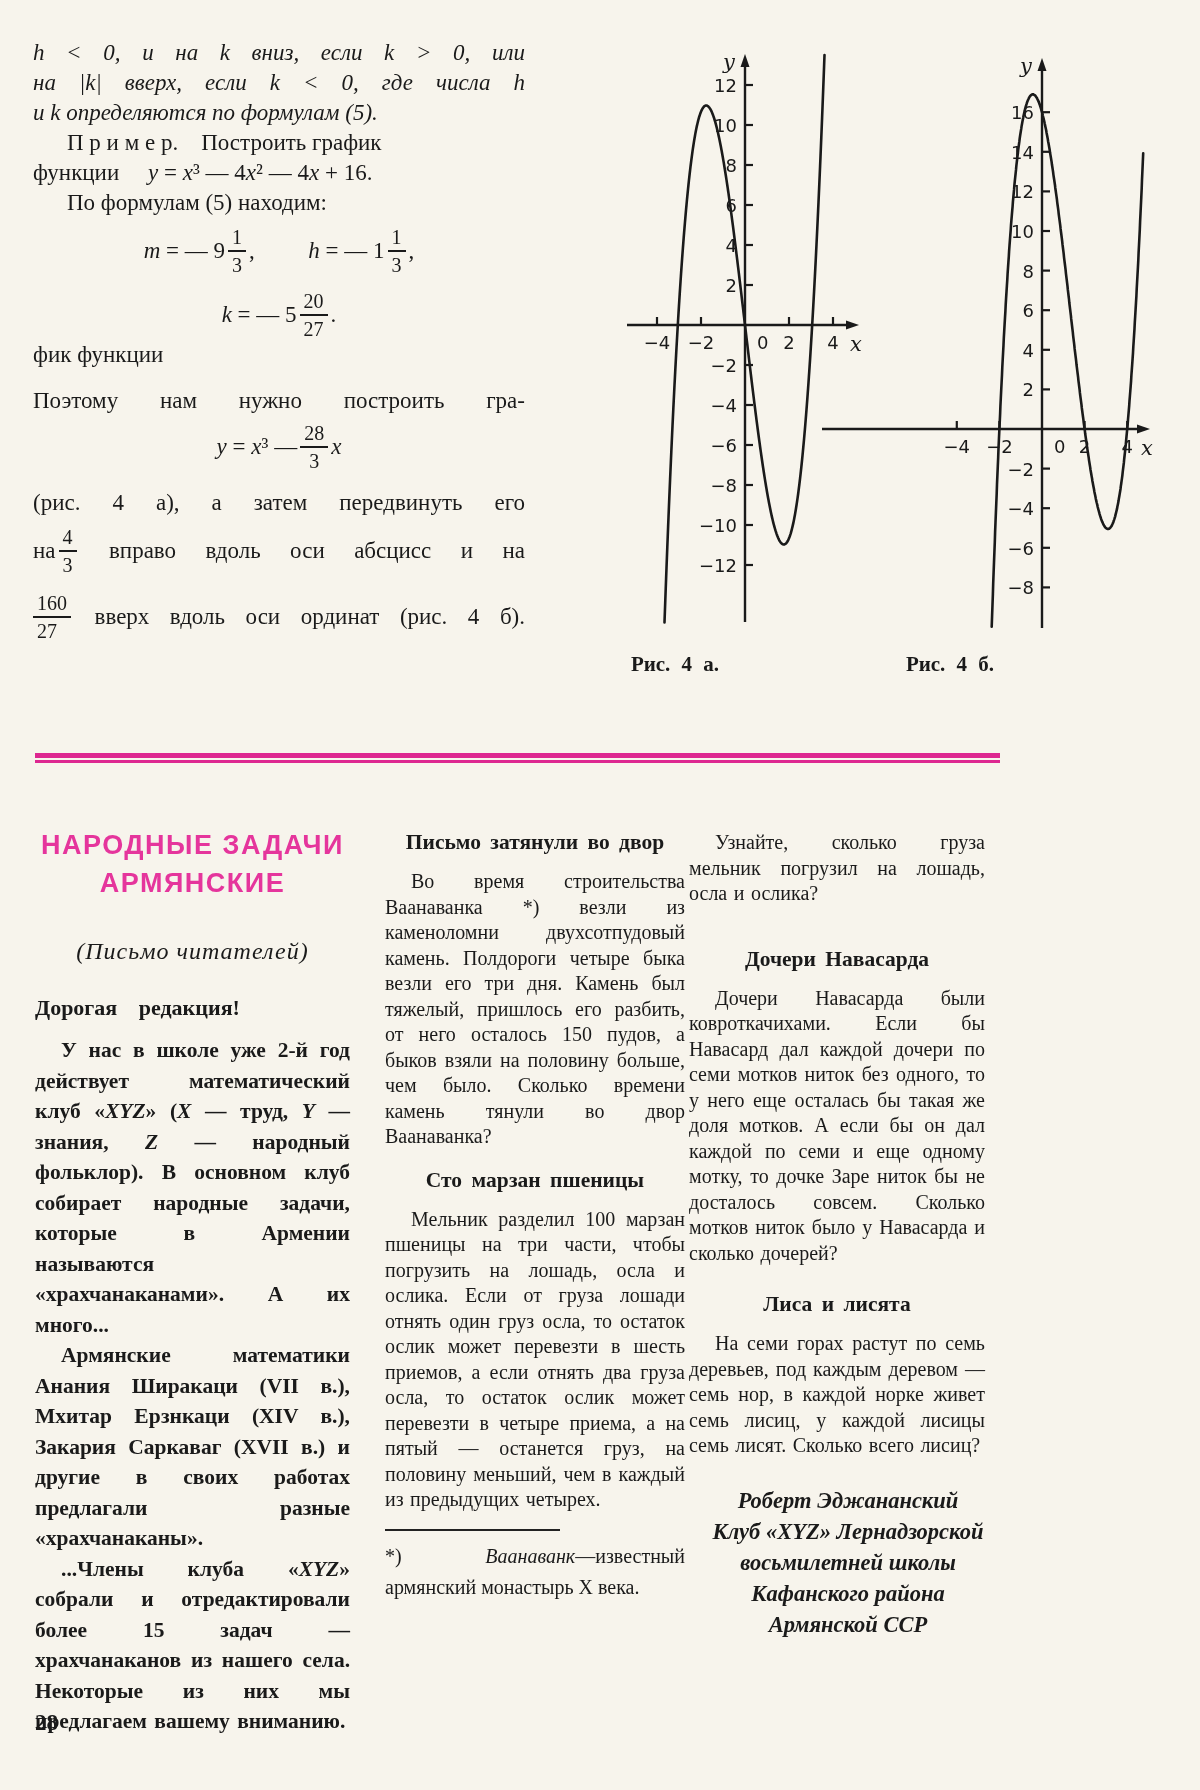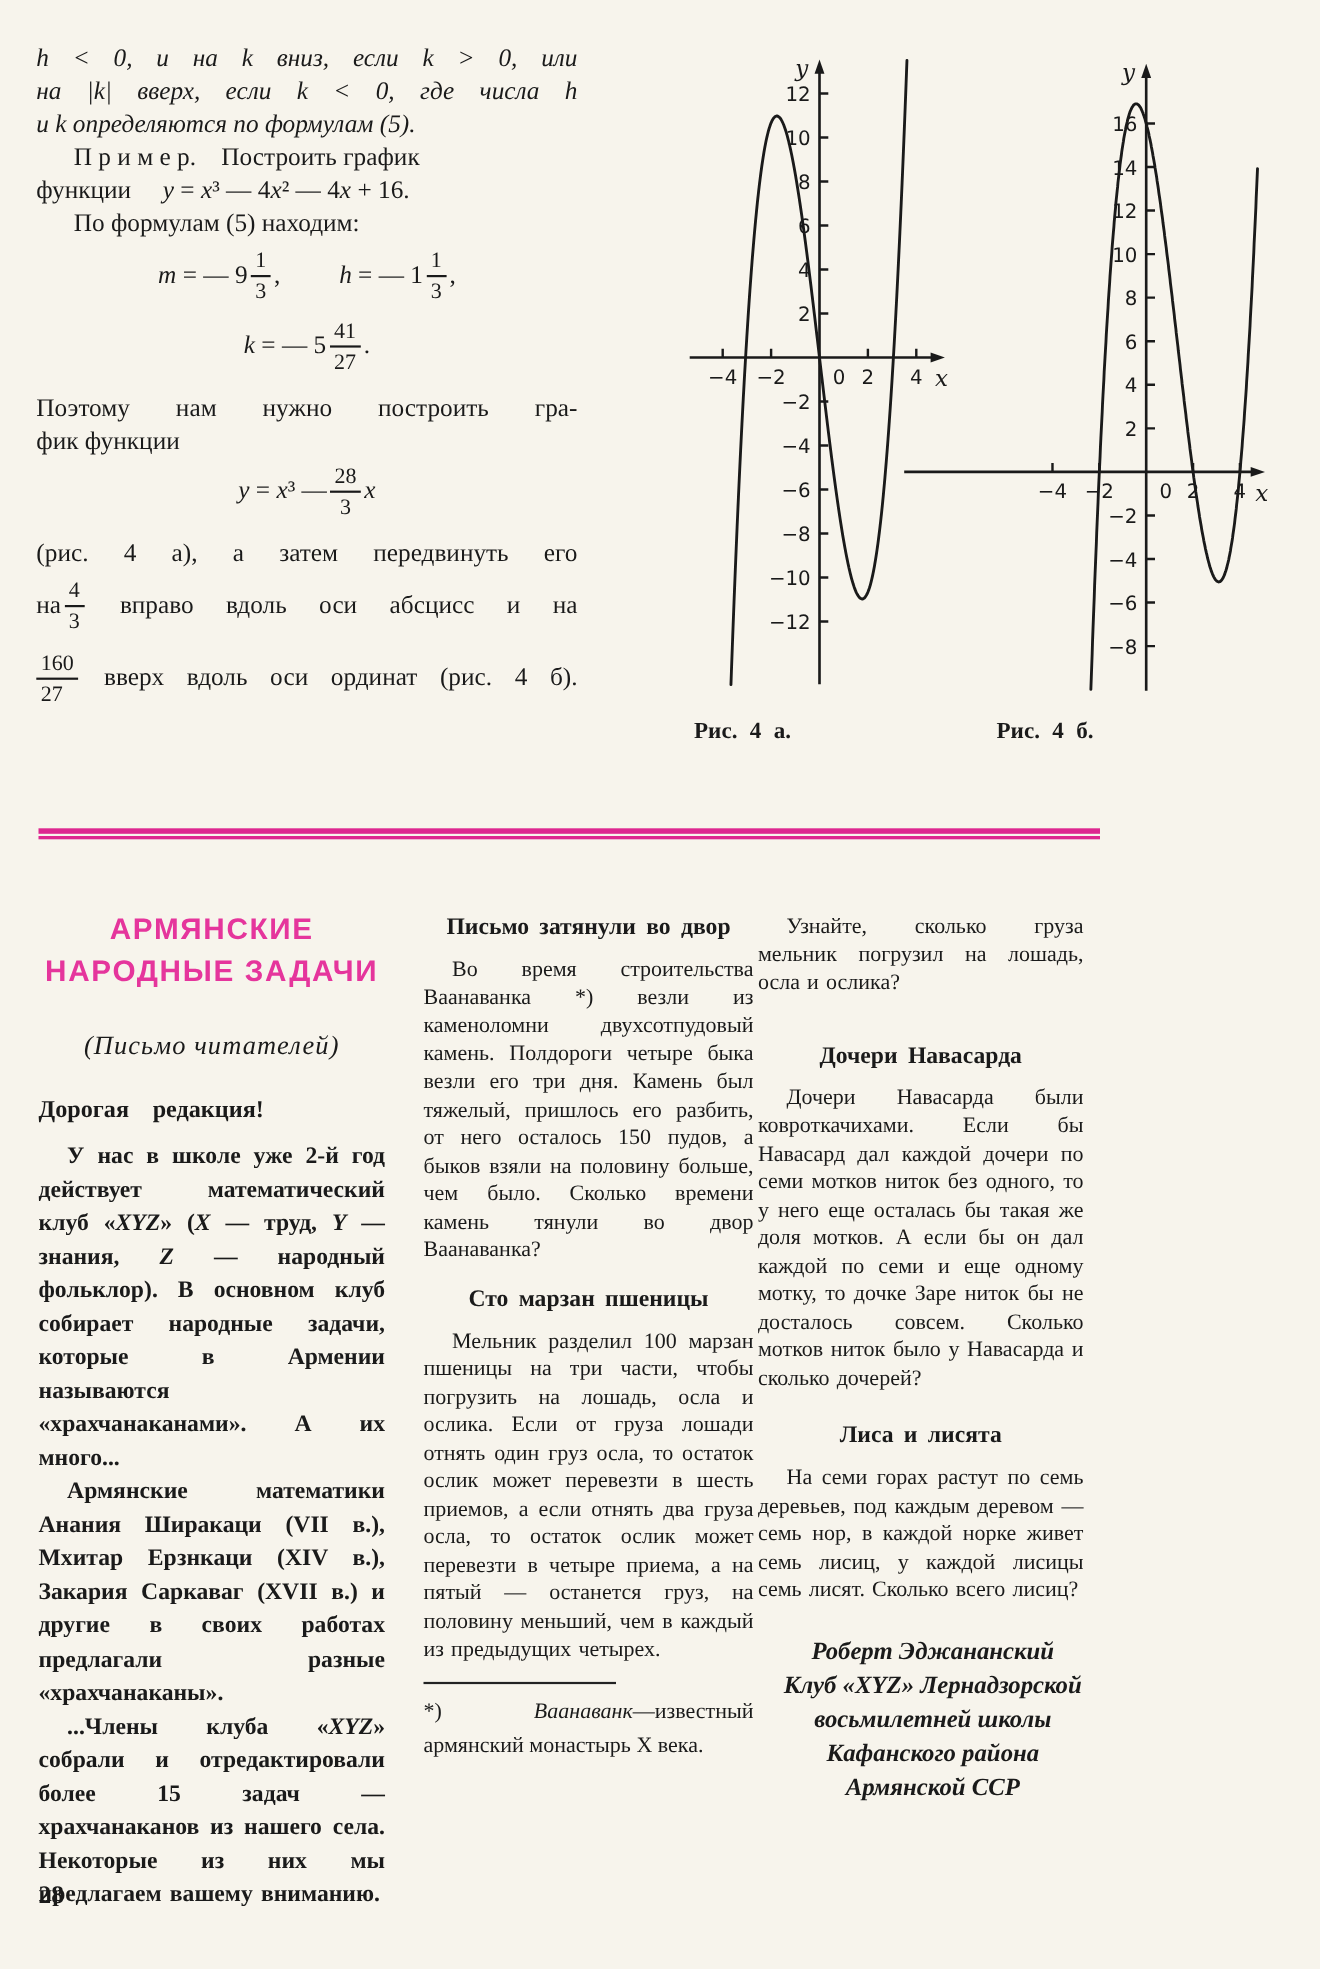--- a/index.html
+++ b/index.html
@@ -76,25 +76,25 @@
     <div class="t-line pre">функции     <i>y</i> = <i>x</i>³ — 4<i>x</i>² — 4<i>x</i> + 16.</div>
     <div class="t-line ind">По формулам (5) находим:</div>
 
     <div class="t-formula">
       <span><i>m</i> = — 9</span><span class="frac"><span class="num">1</span><span class="den">3</span></span><span>,</span>
       <span class="fgap"></span>
       <span><i>h</i> = — 1</span><span class="frac"><span class="num">1</span><span class="den">3</span></span><span>,</span>
     </div>
 
     <div class="t-formula k">
-      <span><i>k</i> = — 5</span><span class="frac"><span class="num">41</span><span class="den">27</span></span><span>.</span>
-    </div>
-
+      <span><i>k</i> = — 5</span><span class="frac"><span class="num">20</span><span class="den">27</span></span><span>.</span>
+    </div>
+
+    <div class="t-line">фик функции</div>
     <div class="t-line jfull p2">Поэтому нам нужно построить гра-</div>
-    <div class="t-line">фик функции</div>
 
     <div class="t-formula yx">
       <span><i>y</i> = <i>x</i>³ —</span><span class="frac"><span class="num">28</span><span class="den">3</span></span><span><i>x</i></span>
     </div>
 
     <div class="t-line jfull p2">(рис. 4 а), а затем передвинуть его</div>
     <div class="t-line jfull fracline">
       <span>на</span><span class="frac"><span class="num">4</span><span class="den">3</span></span> <span>вправо вдоль оси абсцисс и на</span>
     </div>
     <div class="t-line jfull fracline">
@@ -189,22 +189,22 @@
   <div class="fig-cap capA">Рис. 4 а.</div>
   <div class="fig-cap capB">Рис. 4 б.</div>
 
   <div class="divider">
     <div class="d1"></div>
     <div class="d2"></div>
   </div>
 
   <div class="col col1">
     <div class="sec-title">
+      <div>НАРОДНЫЕ ЗАДАЧИ</div>
       <div>АРМЯНСКИЕ</div>
-      <div>НАРОДНЫЕ ЗАДАЧИ</div>
     </div>
     <div class="sec-sub">(Письмо читателей)</div>
     <div class="salutation">Дорогая редакция!</div>
     <div class="letter">
       <p>У нас в школе уже 2-й год действует математический клуб «<i>XYZ</i>» (<i>X</i> — труд, <i>Y</i> — знания, <i>Z</i> — народный фольклор). В основном клуб собирает народные задачи, которые в Армении называются «храхчанаканами». А их много...</p>
       <p>Армянские математики Анания Ширакаци (VII в.), Мхитар Ерзнкаци (XIV в.), Закария Саркаваг (XVII в.) и другие в своих работах предлагали разные «храхчанаканы».</p>
       <p>...Члены клуба «<i>XYZ</i>» собрали и отредактировали более 15 задач — храхчанаканов из нашего села. Некоторые из них мы предлагаем вашему вниманию.</p>
     </div>
   </div>
 

